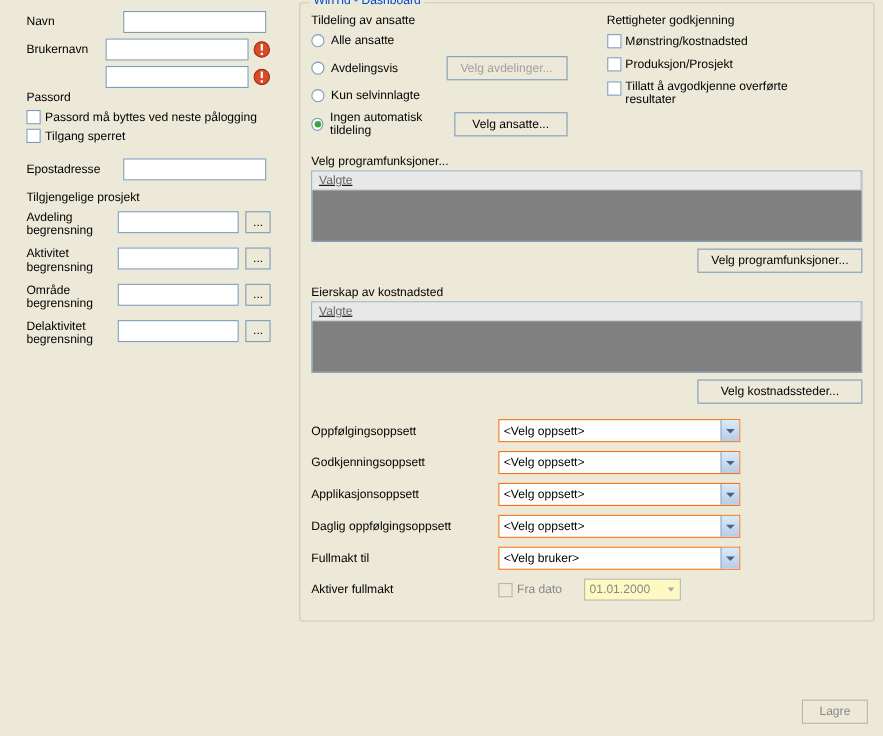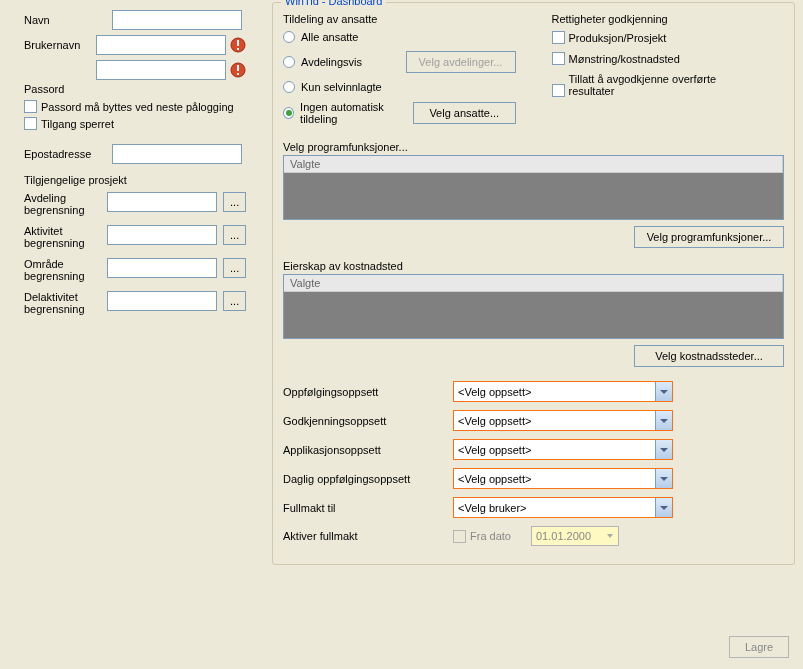--- a/index.html
+++ b/index.html
@@ -141,20 +141,21 @@
 .btn.disabled {
   color: #a0a0a0;
   cursor: default;
 }
 .subheading {
   margin: 8px 0 2px 0;
 }
 .list-box {
   border: 1px solid #7e9db9;
   background: #fff;
+  text-decoration: underline;
 }
 .list-header {
   background: #e8e8e8;
   border-bottom: 1px solid #ccc;
   padding: 2px 6px;
   color: #666;
   border-right: 1px solid #ccc;
 }
 .list-body {
   background: #808080;
@@ -347,27 +348,27 @@
               <span class="radio selected"></span>
               <span>Ingen automatisk tildeling</span>
             </div>
             <button class="btn" style="width:110px">Velg ansatte...</button>
           </div>
         </div>
         <div class="col">
           <div class="col-heading">Rettigheter godkjenning</div>
           <div class="check-row">
             <span class="checkbox"></span>
-            <span>Produksjon/Prosjekt</span>
+            <span>Mønstring/kostnadsted</span>
           </div>
           <div class="check-row">
             <span class="checkbox"></span>
-            <span>Mønstring/kostnadsted</span>
-          </div>
-          <div class="check-row" style="align-items:flex-end;">
+            <span>Produksjon/Prosjekt</span>
+          </div>
+          <div class="check-row" style="align-items:flex-start;">
             <span class="checkbox" style="margin-top:1px"></span>
             <span style="max-width:180px;">Tillatt å avgodkjenne overførte resultater</span>
           </div>
         </div>
       </div>
 
       <div class="subheading">Velg programfunksjoner...</div>
       <div class="list-box">
         <div class="list-header">Valgte</div>
         <div class="list-body"></div>

